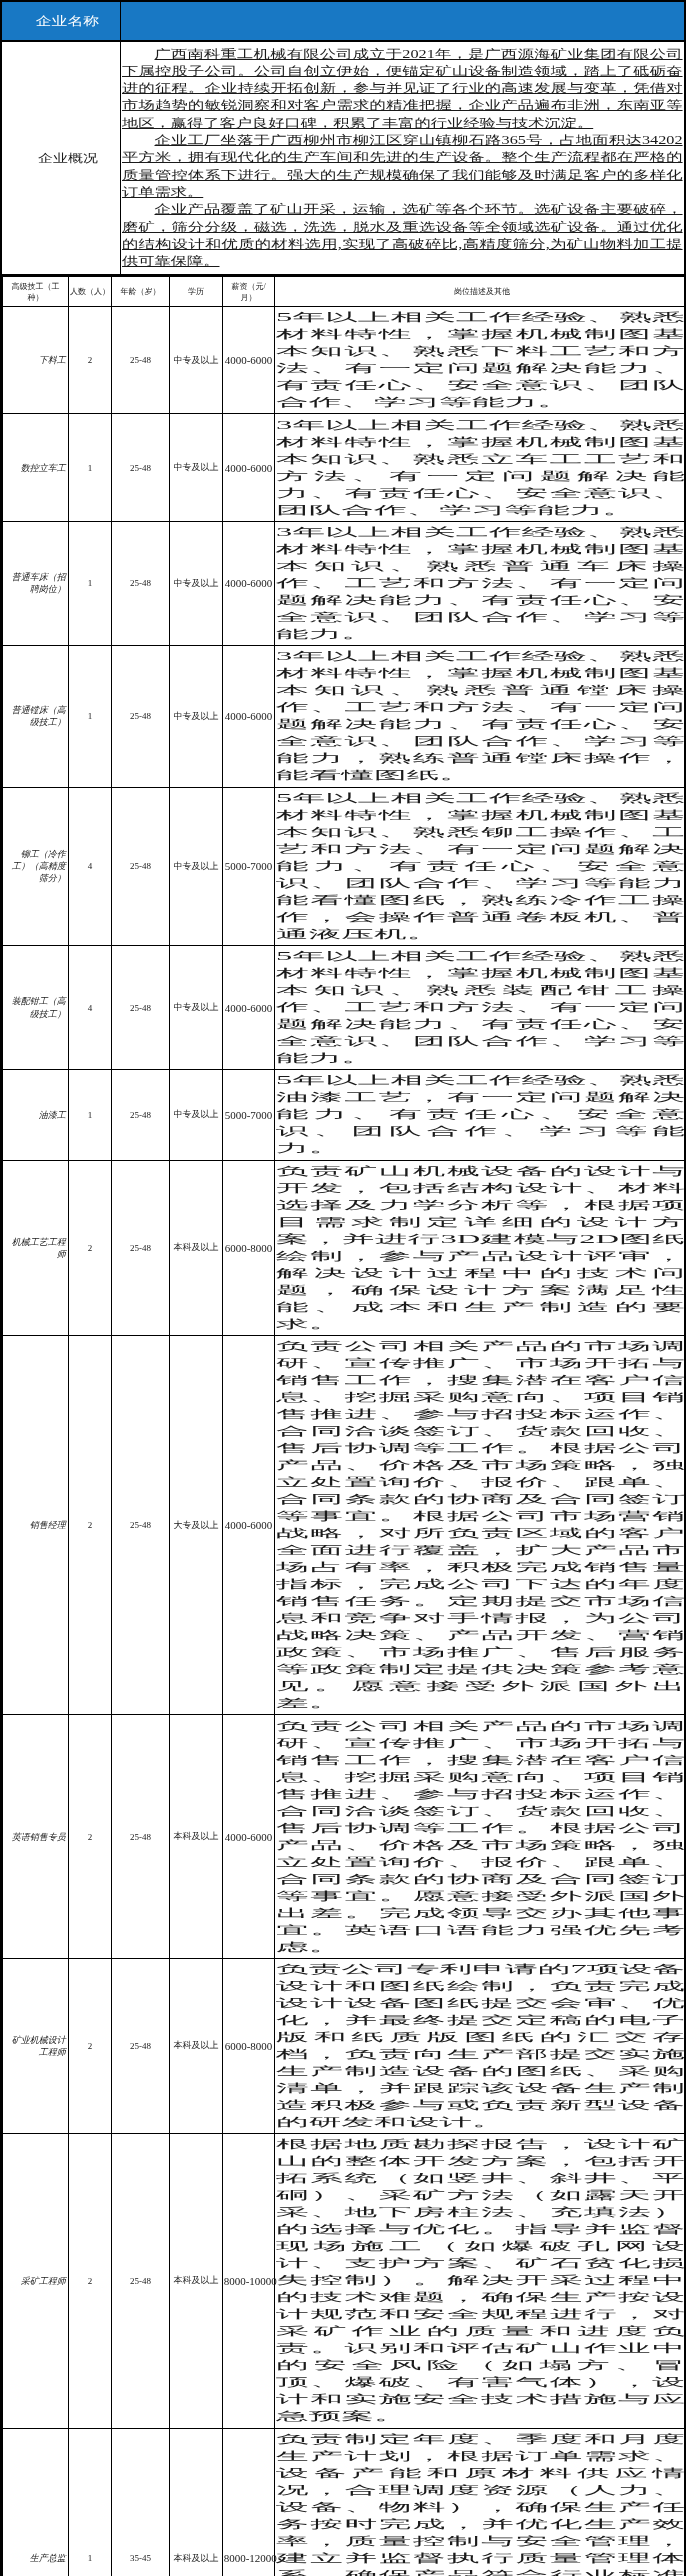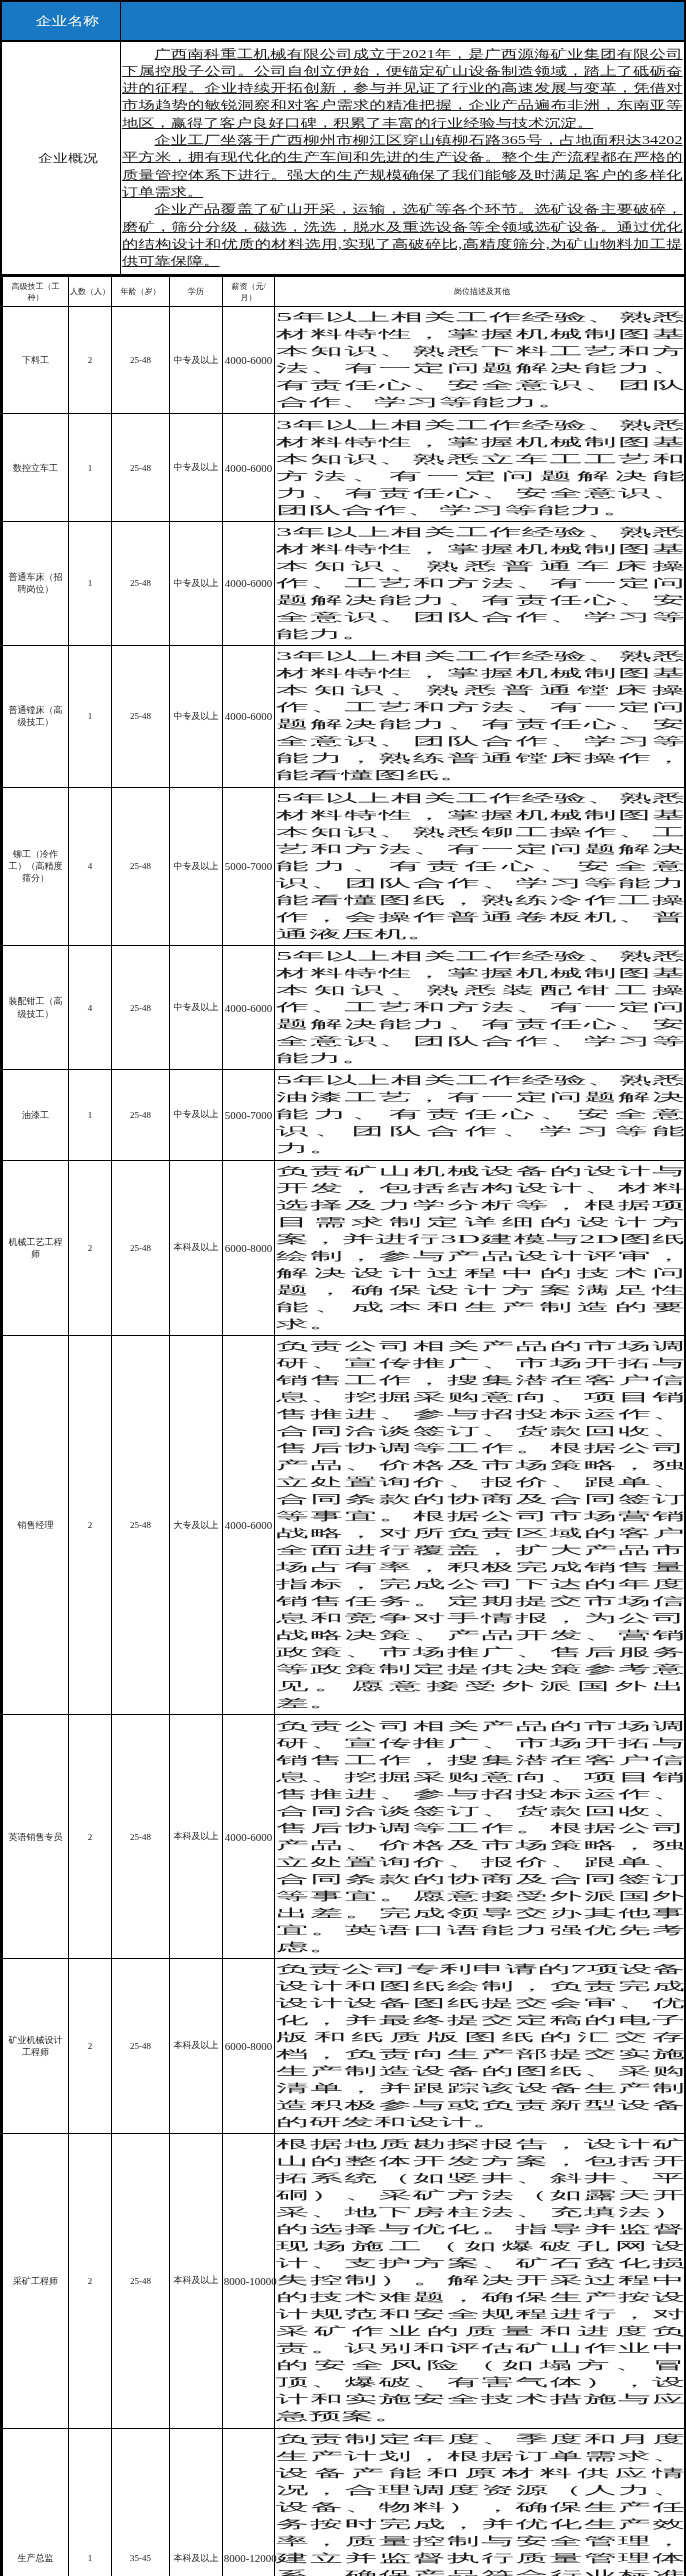--- a/index.html
+++ b/index.html
@@ -34,21 +34,21 @@
     font-size:12px;line-height:17.3px;text-align:justify;
   }
   .profile-block p{margin:0;text-indent:2em;}
   
   table.jobs{border-collapse:collapse;width:100%;table-layout:fixed;}
   table.jobs th,table.jobs td{border:1.4px solid #000;box-sizing:border-box;}
   table.jobs th{
     height:30px;font-weight:normal;font-size:8px;padding:0 0.7px;
     text-align:center;vertical-align:middle;
   }
-  td.c-title{font-size:9px;text-align:center;vertical-align:middle;padding:1.4px 2.2px;line-height:12.2px;}
+  td.c-title{font-size:9px;text-align:right;vertical-align:middle;padding:1.4px 2.2px;line-height:12.2px;font-style:italic;}
   td.c-count,td.c-age,td.c-education,td.c-salary{
     font-size:9px;text-align:center;vertical-align:middle;padding:0.7px;
   }
   td.c-salary{white-space:nowrap;font-size:11px;}
   td.desc-cell{padding:2.2px 1.4px;vertical-align:top;}
   .desc{
     width:144px;transform:scaleX(2.84);transform-origin:left top;
     font-size:11.5px;line-height:17px;text-align:justify;
   }
 </style>

